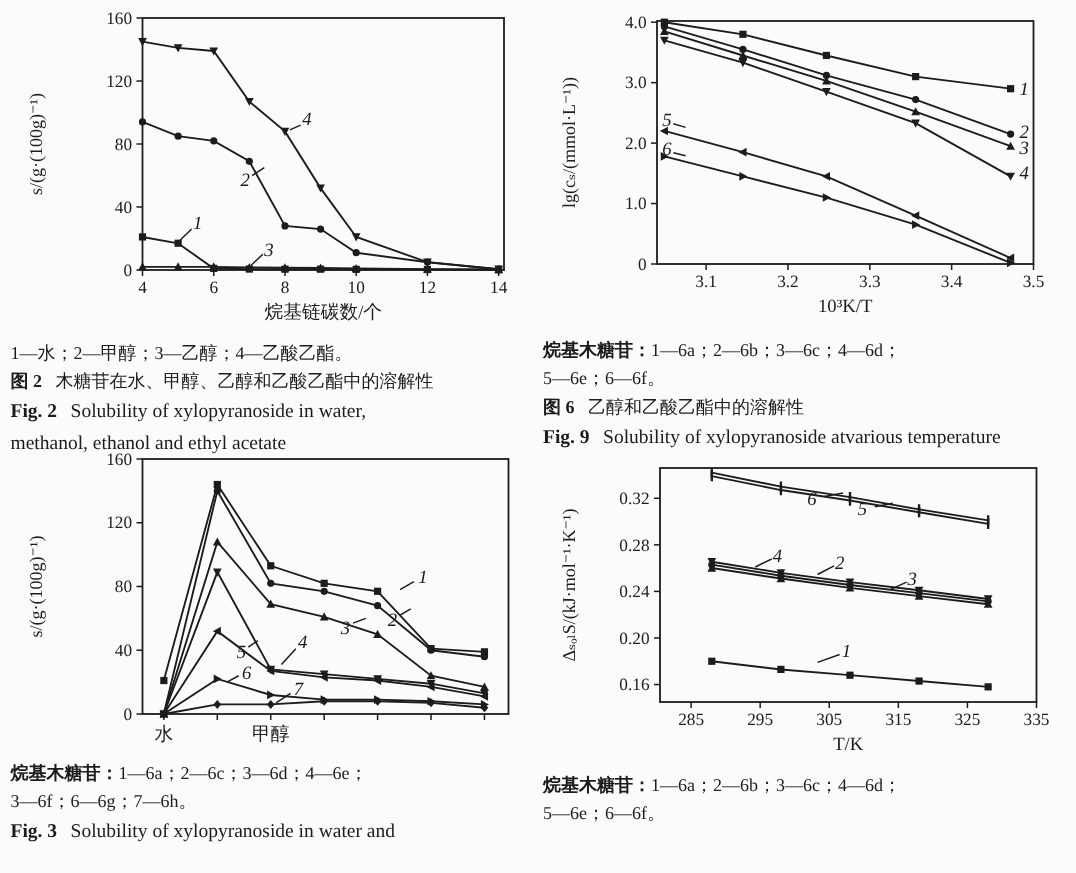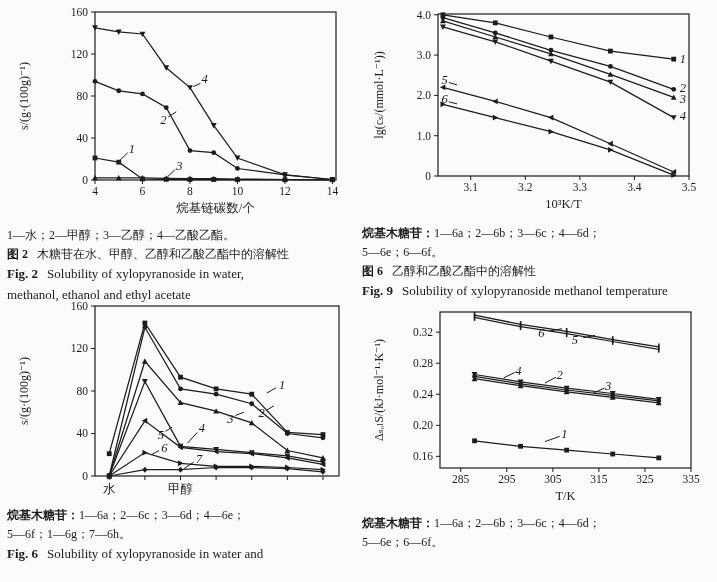--- a/index.html
+++ b/index.html
@@ -197,21 +197,21 @@
         <text x="311.7239130434783" y="117.55223880597013" text-anchor="start" font-size="12.5" font-style="italic" fill="#1c1c1c">4</text>
         <line x1="80.91304347826087" y1="80.50746268656715" x2="89.0978260869566" y2="82.92537313432835" stroke="#1c1c1c" stroke-width="1"></line>
         <text x="76.54782608695653" y="82.08955223880596" text-anchor="middle" font-size="12.5" font-style="italic" fill="#1c1c1c">5</text>
         <line x1="80.91304347826087" y1="99.8507462686567" x2="89.0978260869566" y2="101.86567164179104" stroke="#1c1c1c" stroke-width="1"></line>
         <text x="76.54782608695653" y="101.4328358208955" text-anchor="middle" font-size="12.5" font-style="italic" fill="#1c1c1c">6</text>
       </svg>
     <div class="caps">
       <p class="cap"><span class="lead">烷基木糖苷：</span><span>1—6a；2—6b；3—6c；4—6d；</span></p>
       <p class="cap"><span>5—6e；6—6f。</span></p>
       <p class="cap"><span class="figlab">图 6</span><span>乙醇和乙酸乙酯中的溶解性</span></p>
-      <p class="cap en"><span class="figlab">Fig. 9</span><span>Solubility of xylopyranoside methanol temperature</span></p>
+      <p class="cap en"><span class="figlab">Fig. 9</span><span>Solubility of xylopyranoside atvarious temperature</span></p>
     </div>
   </section>
 
   <section class="cell cell-fig3">
     <svg class="chart" width="338" height="208">
         <rect x="82" y="10" width="244" height="170" fill="none" stroke="#1c1c1c" stroke-width="1.2"></rect>
         <line x1="96.24817518248176" y1="180" x2="96.24817518248176" y2="184" stroke="#1c1c1c" stroke-width="1"></line>
         <line x1="131.86861313868613" y1="180" x2="131.86861313868613" y2="184" stroke="#1c1c1c" stroke-width="1"></line>
         <line x1="167.4890510948905" y1="180" x2="167.4890510948905" y2="184" stroke="#1c1c1c" stroke-width="1"></line>
         <line x1="203.1094890510949" y1="180" x2="203.1094890510949" y2="184" stroke="#1c1c1c" stroke-width="1"></line>
@@ -311,22 +311,22 @@
         <text x="188.86131386861314" y="136.1875" text-anchor="middle" font-size="12.5" font-style="italic" fill="#1c1c1c">4</text>
         <line x1="152.52846715328468" y1="135.375" x2="158.94014598540144" y2="131.125" stroke="#1c1c1c" stroke-width="1"></line>
         <text x="147.89781021897812" y="142.5625" text-anchor="middle" font-size="12.5" font-style="italic" fill="#1c1c1c">5</text>
         <line x1="146.11678832116786" y1="154.5" x2="138.28029197080292" y2="158.75" stroke="#1c1c1c" stroke-width="1"></line>
         <text x="151.45985401459853" y="156.375" text-anchor="middle" font-size="12.5" font-style="italic" fill="#1c1c1c">6</text>
         <line x1="180.6686131386861" y1="166.1875" x2="171.05109489051097" y2="172.5625" stroke="#1c1c1c" stroke-width="1"></line>
         <text x="186.0116788321168" y="167" text-anchor="middle" font-size="12.5" font-style="italic" fill="#1c1c1c">7</text>
       </svg>
     <div class="caps">
       <p class="cap"><span class="lead">烷基木糖苷：</span><span>1—6a；2—6c；3—6d；4—6e；</span></p>
-      <p class="cap"><span>5—6f；1—6g；7—6h。</span></p>
-      <p class="cap en"><span class="figlab">Fig. 6</span><span>Solubility of xylopyranoside in water and</span></p>
+      <p class="cap"><span>3—6f；6—6g；7—6h。</span></p>
+      <p class="cap en"><span class="figlab">Fig. 3</span><span>Solubility of xylopyranoside in water and</span></p>
     </div>
   </section>
 
   <section class="cell cell-fig5">
     <svg class="chart" width="338" height="212">
         <rect x="72" y="12" width="251" height="156" fill="none" stroke="#1c1c1c" stroke-width="1.2"></rect>
         <line x1="92.72477064220183" y1="168" x2="92.72477064220183" y2="172" stroke="#1c1c1c" stroke-width="1"></line>
         <text x="92.72477064220183" y="183" text-anchor="middle" font-size="11.5" fill="#1c1c1c">285</text>
         <line x1="138.7798165137615" y1="168" x2="138.7798165137615" y2="172" stroke="#1c1c1c" stroke-width="1"></line>
         <text x="138.7798165137615" y="183" text-anchor="middle" font-size="11.5" fill="#1c1c1c">295</text>

